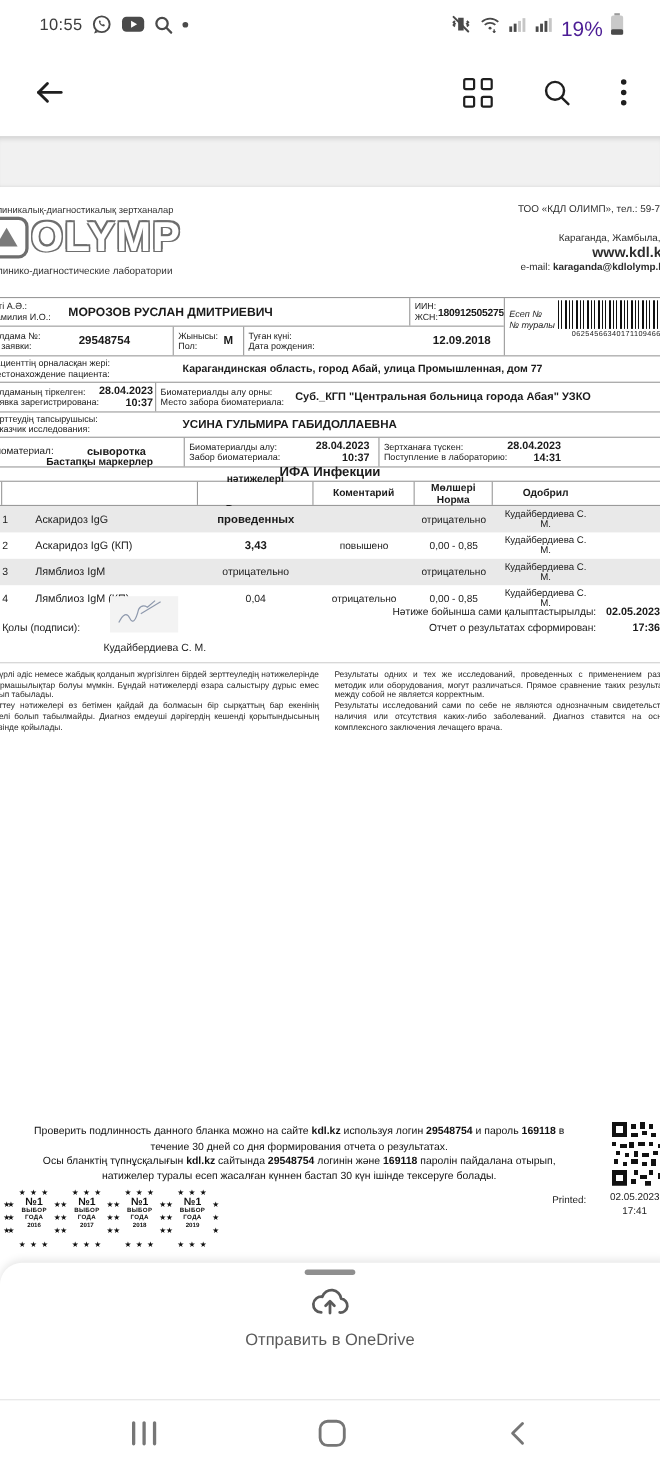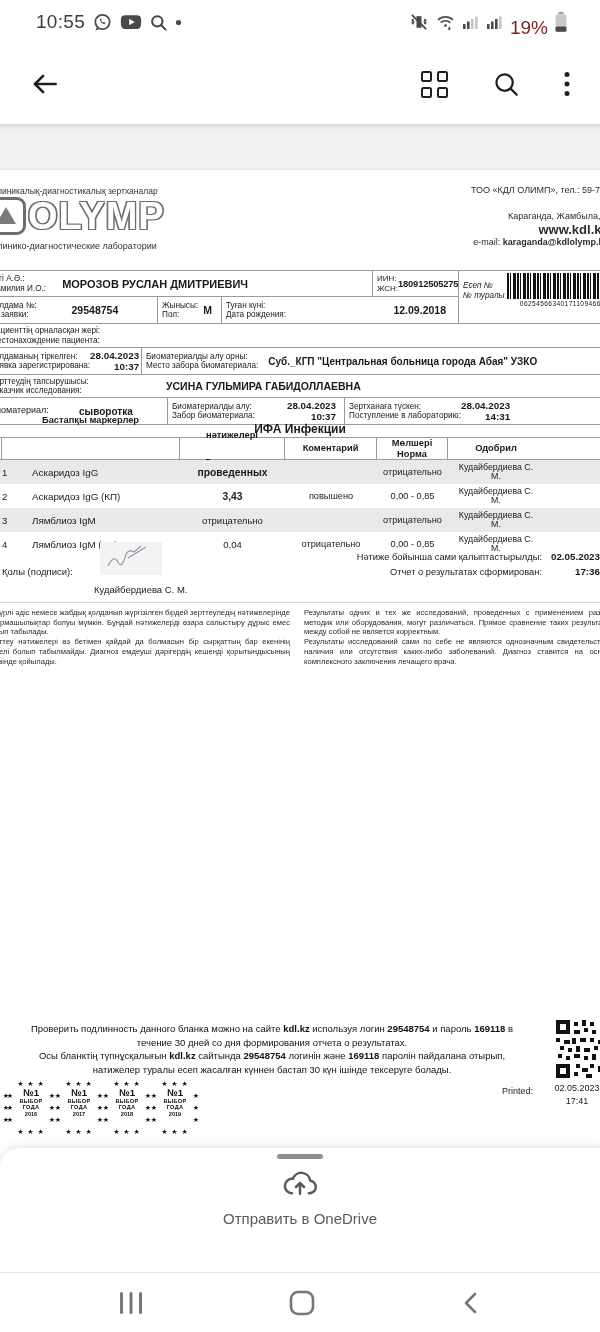--- a/index.html
+++ b/index.html
@@ -4,23 +4,23 @@
 <style>
   html,body{margin:0;padding:0;}
   body{width:600px;height:1332px;position:relative;overflow:hidden;background:#fff;
        font-family:"Liberation Sans","DejaVu Sans",sans-serif;color:#1a1a1a;}
   svg{display:block;}
 
   
   .statusbar{position:absolute;top:0;left:0;right:0;height:44px;display:flex;align-items:center;
              padding:0 32px 0 36px;box-sizing:border-box;color:#3d3d3d;}
   .sb-left{display:flex;align-items:center;gap:7px;}
-  .sb-time{font-size:19px;letter-spacing:.3px;}
+  .sb-time{font-size:15px;letter-spacing:.3px;}
   .sb-right{margin-left:auto;display:flex;align-items:center;gap:6px;}
-  .sb-batt{font-size:19px;color:#7f1d1d;margin-top:12px;}
+  .sb-batt{font-size:19px;color:#4c1d95;margin-top:12px;}
 
   
   .appbar{position:absolute;top:44px;left:0;right:0;height:80px;display:flex;align-items:center;
           padding:0 30px;box-sizing:border-box;background:#fff;}
   .appbar-right{margin-left:auto;display:flex;align-items:center;gap:44px;}
   .grid-icon{display:grid;grid-template-columns:11px 11px;grid-gap:5px;}
   .grid-icon i{display:block;height:11px;border:2.4px solid #1f1f1f;border-radius:2.5px;box-sizing:border-box;}
 
   
   .canvas{position:absolute;top:124px;left:0;width:600px;height:1208px;background:#f1f1f1;overflow:hidden;
@@ -295,20 +295,21 @@
             <span class="barnum" style="display:block;">06254566340171109466</span>
           </span>
         </div>
       </div>
       <div class="irow" style="height:24px;">
         <div class="icell noborder" style="width:628px;">
           <span class="lbl" style="width:176px;">
               <div>Пациенттің орналасқан жері:</div>
               <div>Местонахождение пациента:</div>
             </span>
+          <span class="val" style="font-size:9.6px;">Карагандинская область, город Абай, улица Промышленная, дом 77</span>
         </div>
       </div>
       <div class="irow" style="height:27px;">
         <div class="icell" style="width:156px;padding-right:5px;">
           <span class="lbl">
               <div>Қолдаманың тіркелген:</div>
               <div>Заявка зарегистрирована:</div>
             </span>
           <span class="dts">
               <div>28.04.2023</div>

